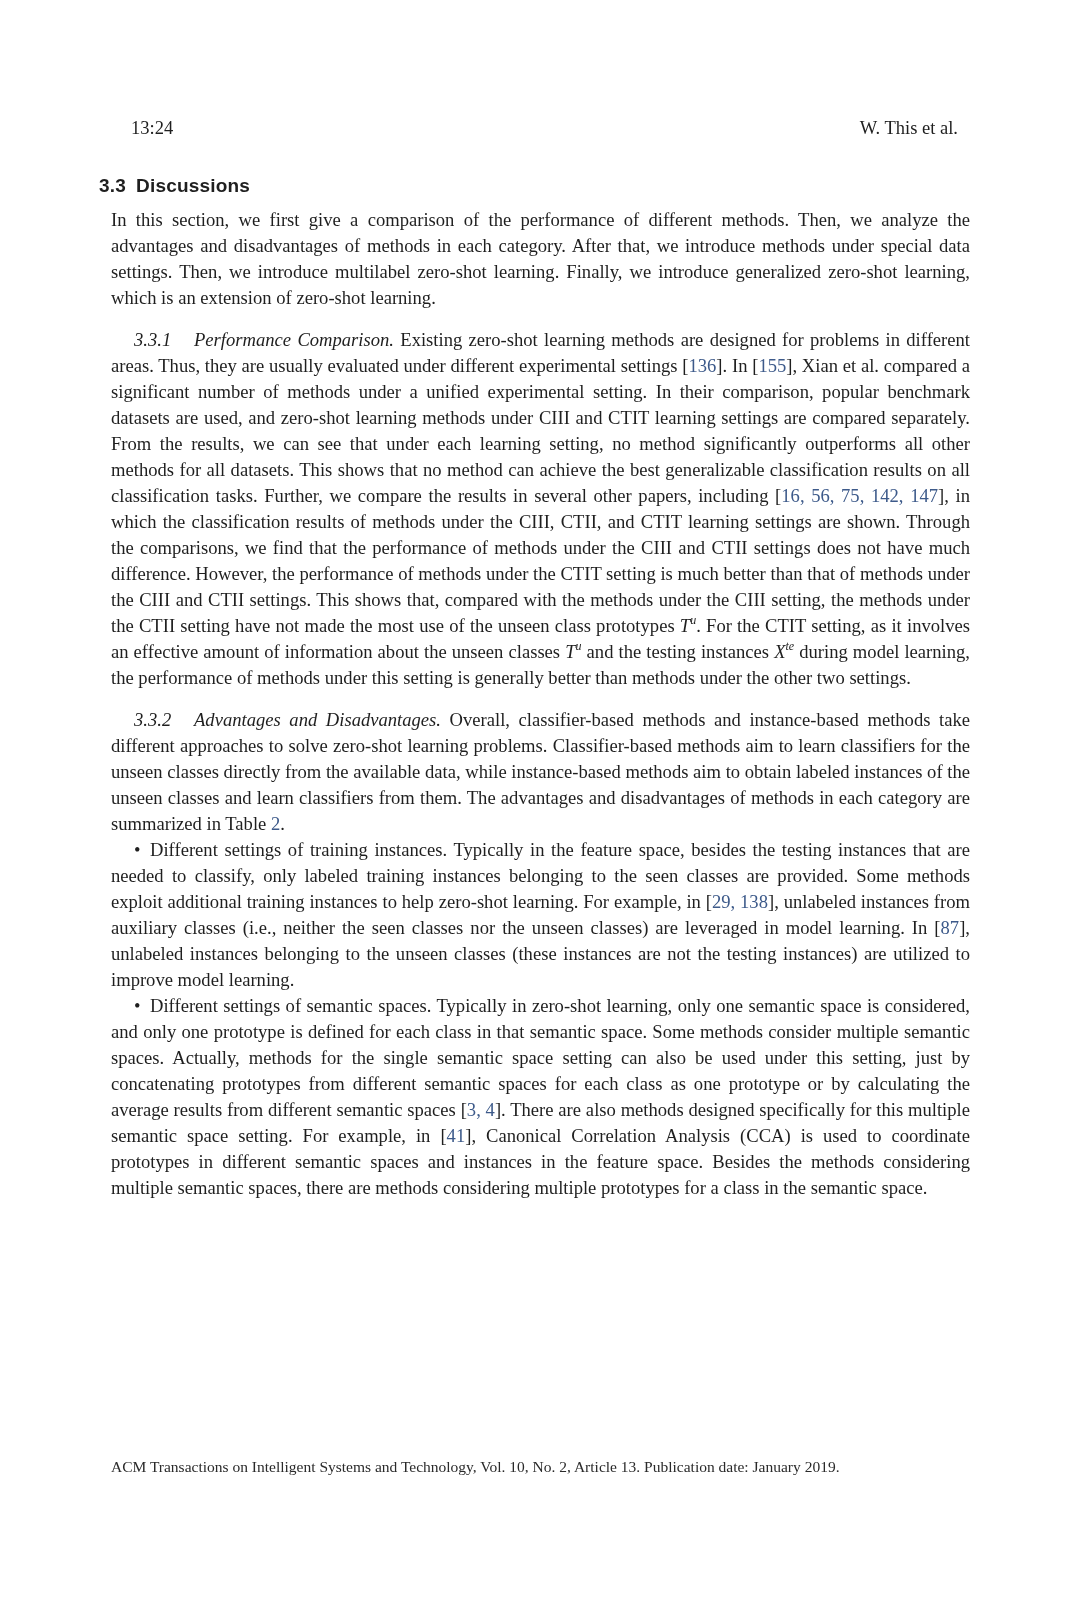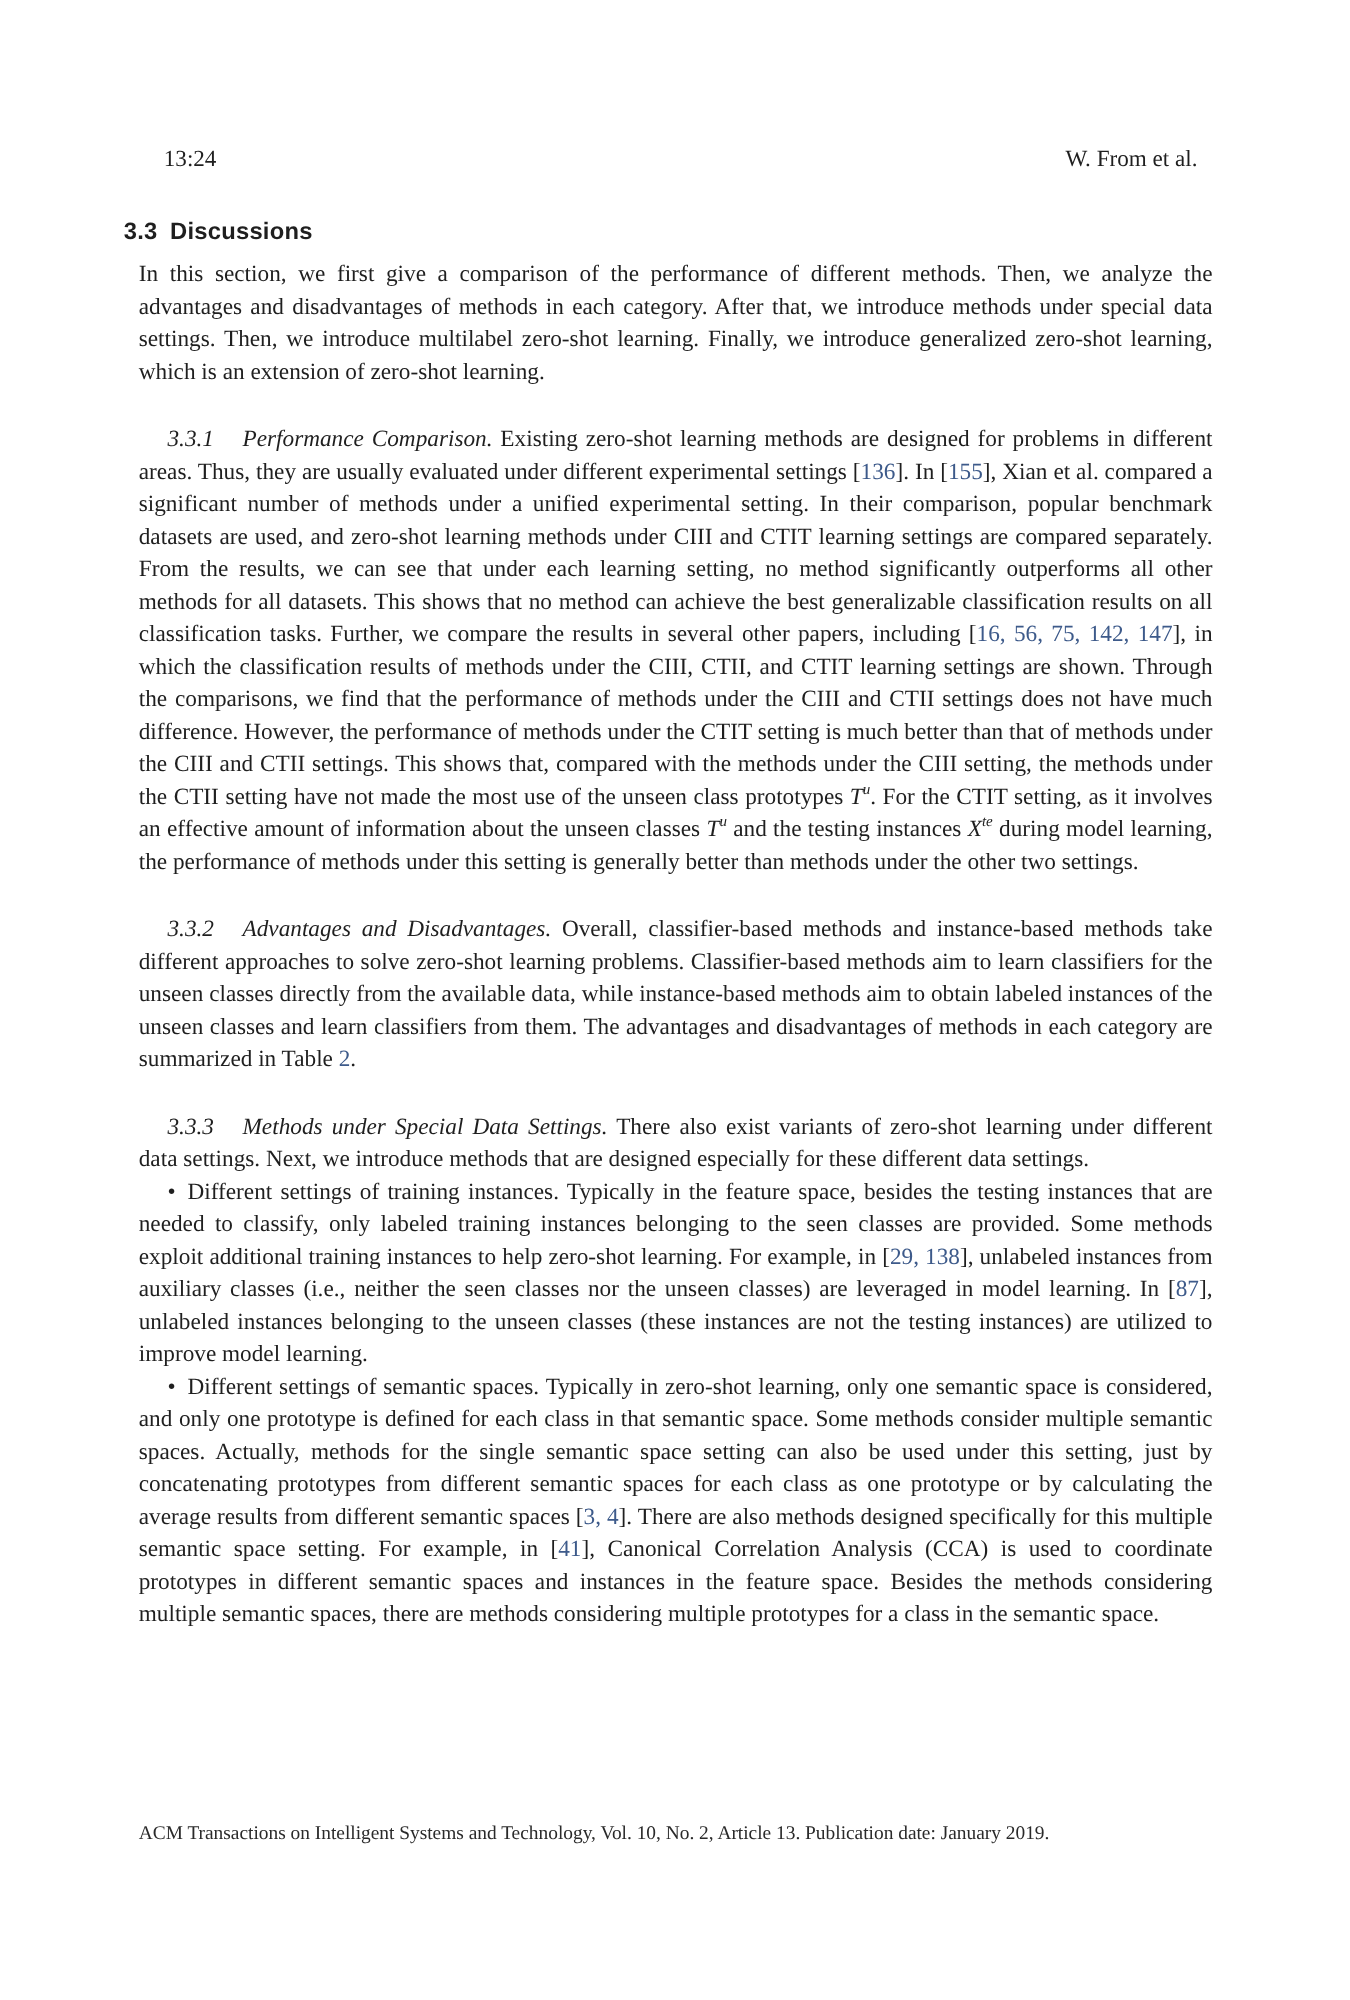--- a/index.html
+++ b/index.html
@@ -9,54 +9,53 @@
     .running-head { position: absolute; top: 118px; left: 0; width: 859px; height: 24px;
       font-size: 18.5px; }
     .running-head .left { position: absolute; left: 0; top: 0; margin-left: 32px; }
     .running-head .right { position: absolute; right: 0; top: 0; }
     .section-heading { position: absolute; top: 175px; left: 0; font-size: 19px; font-weight: bold;
       font-family: "Liberation Sans", "DejaVu Sans", sans-serif; letter-spacing: 0.2px; }
     .section-heading .num { display: inline-block; width: 37px; }
     .body { position: absolute; top: 207px; left: 12px; width: 859px; font-size: 18.6px;
       line-height: 26px; text-align: justify; hyphens: manual; }
     .body p { margin: 0; }
-    .body p.gap { margin-top: 28px; }
+    .body p.gap { margin-top: 16px; }
     .indent { text-indent: 23px; }
     .subnum { font-style: italic; display: inline-block; text-indent: 0; width: 60px; }
     .subtitle { font-style: italic; }
     .cite { color: #3d5a8a; }
     .em { }
     .math { font-style: italic; }
     .math sup { font-size: 12px; vertical-align: 8px; line-height: 0; }
     .bullet { display: inline-block; width: 16px; text-indent: 0; }
     .footer { position: absolute; top: 1458px; left: 12px; font-size: 15.5px; color: #2a2a2a; }
   </style>
 </head>
 <body>
 
 <div class="page">
 
   <div class="running-head">
     <span class="left">13:24</span>
-    <span class="right">W. From et al.</span>
+    <span class="right">W. This et al.</span>
   </div>
 
   <div class="section-heading">
     <span class="num">3.3</span><span>Discussions</span>
   </div>
 
   <div class="body">
 
     <p>In this section, we first give a comparison of the performance of different methods. Then, we analyze the advantages and disadvantages of methods in each category. After that, we introduce methods under special data settings. Then, we introduce multilabel zero-shot learning. Finally, we introduce generalized zero-shot learning, which is an extension of zero-shot learning.</p>
 
     <p class="gap indent"><span class="subnum">3.3.1</span><span class="subtitle">Performance Comparison.</span><span> Existing zero-shot learning methods are designed for problems in different areas. Thus, they are usually evaluated under different experimental settings [</span><span class="cite">136</span><span>]. In [</span><span class="cite">155</span><span>], Xian et al. compared a significant number of methods under a unified experimental setting. In their comparison, popular benchmark datasets are used, and zero-shot learning methods under CIII and CTIT learning settings are compared separately. From the results, we can see that under each learning setting, no method significantly outperforms all other methods for all datasets. This shows that no method can achieve the best generalizable classification results on all classification tasks. Further, we compare the results in several other papers, including [</span><span class="cite">16, 56, 75, 142, 147</span><span>], in which the classification results of methods under the CIII, CTII, and CTIT learning settings are shown. Through the comparisons, we find that the performance of methods under the CIII and CTII settings does not have much difference. However, the performance of methods under the CTIT setting is much better than that of methods under the CIII and CTII settings. This shows that, compared with the methods under the CIII setting, the methods under the CTII setting have not made the most use of the unseen class prototypes </span><span class="math"><span>T</span><sup>u</sup></span><span>. For the CTIT setting, as it involves an effective amount of information about the unseen classes </span><span class="math"><span>T</span><sup>u</sup></span><span> and the testing instances </span><span class="math"><span>X</span><sup>te</sup></span><span> during model learning, the performance of methods under this setting is generally better than methods under the other two settings.</span></p>
 
     <p class="gap indent"><span class="subnum">3.3.2</span><span class="subtitle">Advantages and Disadvantages.</span><span> Overall, classifier-based methods and instance-based methods take different approaches to solve zero-shot learning problems. Classifier-based methods aim to learn classifiers for the unseen classes directly from the available data, while instance-based methods aim to obtain labeled instances of the unseen classes and learn classifiers from them. The advantages and disadvantages of methods in each category are summarized in Table </span><span class="cite">2</span><span>.</span></p>
 
-    <p class="gap indent"><span class="subnum">3.3.3</span><span class="subtitle">Methods under Special Data Settings.</span><span> There also exist variants of zero-shot learning under different data settings. Next, we introduce methods that are designed especially for these different data settings.</span></p>
 
     <p class="indent"><span class="bullet">•</span><span class="em">Different settings of training instances.</span><span> Typically in the feature space, besides the testing in­stances that are needed to classify, only labeled training instances belonging to the seen classes are provided. Some methods exploit </span><span class="em">additional training instances</span><span> to help zero-shot learning. For example, in [</span><span class="cite">29, 138</span><span>], unlabeled instances from auxiliary classes (i.e., neither the seen classes nor the unseen classes) are leveraged in model learning. In [</span><span class="cite">87</span><span>], unlabeled instances belonging to the unseen classes (these instances are not the testing instances) are utilized to improve model learning.</span></p>
 
     <p class="indent"><span class="bullet">•</span><span class="em">Different settings of semantic spaces.</span><span> Typically in zero-shot learning, only one semantic space is considered, and only one prototype is defined for each class in that semantic space. Some methods consider </span><span class="em">multiple semantic spaces.</span><span> Actually, methods for the single semantic space setting can also be used under this setting, just by concatenating prototypes from different semantic spaces for each class as one prototype or by calculating the average results from different semantic spaces [</span><span class="cite">3, 4</span><span>]. There are also methods designed specifically for this multiple semantic space setting. For example, in [</span><span class="cite">41</span><span>], Canonical Correlation Analysis (CCA) is used to coordinate prototypes in differ­ent semantic spaces and instances in the feature space. Besides the methods considering multiple semantic spaces, there are methods considering </span><span class="em">multiple prototypes for a class in the semantic space.</span></p>
 
   </div>
 
   <div class="footer">ACM Transactions on Intelligent Systems and Technology, Vol. 10, No. 2, Article 13. Publication date: January 2019.</div>
 
 </div>

